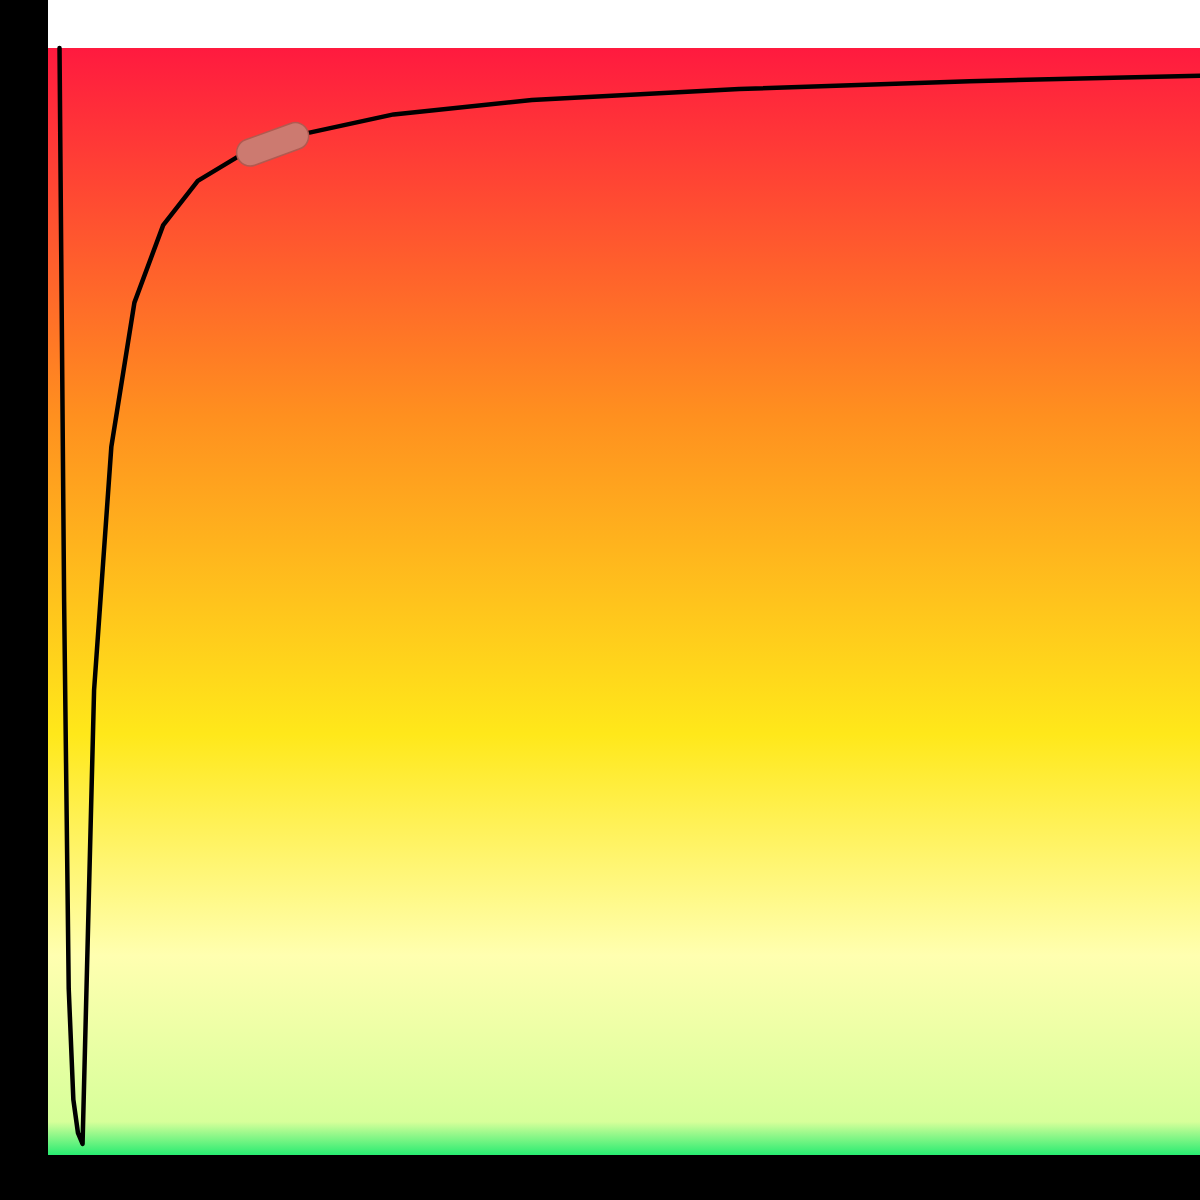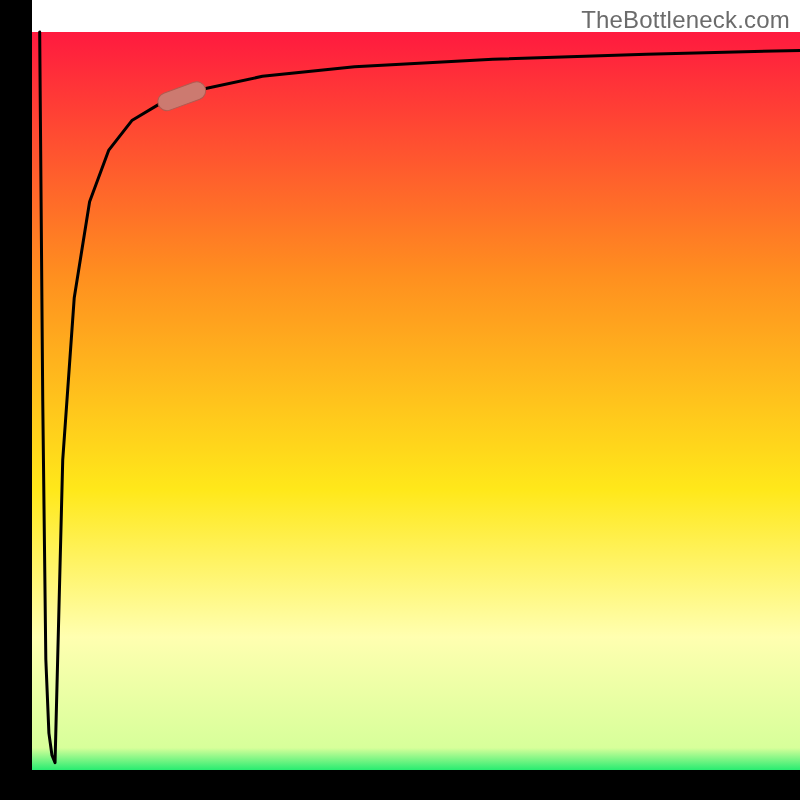--- a/index.html
+++ b/index.html
@@ -54,14 +54,13 @@
     <rect id="plot-bg" fill="url(#bg-grad)" x="32" y="32" width="768" height="738"></rect>
 
     <rect id="left-border" x="0" y="0" width="32" height="800" fill="#000000"></rect>
     <rect id="bottom-border" x="0" y="770" width="800" height="30" fill="#000000"></rect>
 
     <path id="curve-path" fill="none" stroke-width="3" stroke-linecap="round" stroke-linejoin="round" d="M39.68 32.00 L42.75 401.00 L45.82 659.30 L48.90 733.10 L51.97 755.24 L55.04 762.62 L55.04 762.62 L62.72 460.04 L74.24 297.68 L89.60 201.74 L108.80 150.08 L131.84 120.56 L162.56 102.11 L200.96 89.56 L262.40 76.28 L354.56 66.69 L492.80 59.31 L646.40 54.14 L800.00 50.45" stroke="#000000"></path>
 
     <rect id="marker" rx="9" ry="9" height="18" width="49.92" x="-24.96" y="-9" fill="#cc7a70" stroke="#b15a50" stroke-width="1" transform="translate(181.76,96.21) rotate(-20)"></rect>
   </svg>
 
-  <div class="watermark">TheBottleneck.com</div>
 </div>
 
 </body></html>

